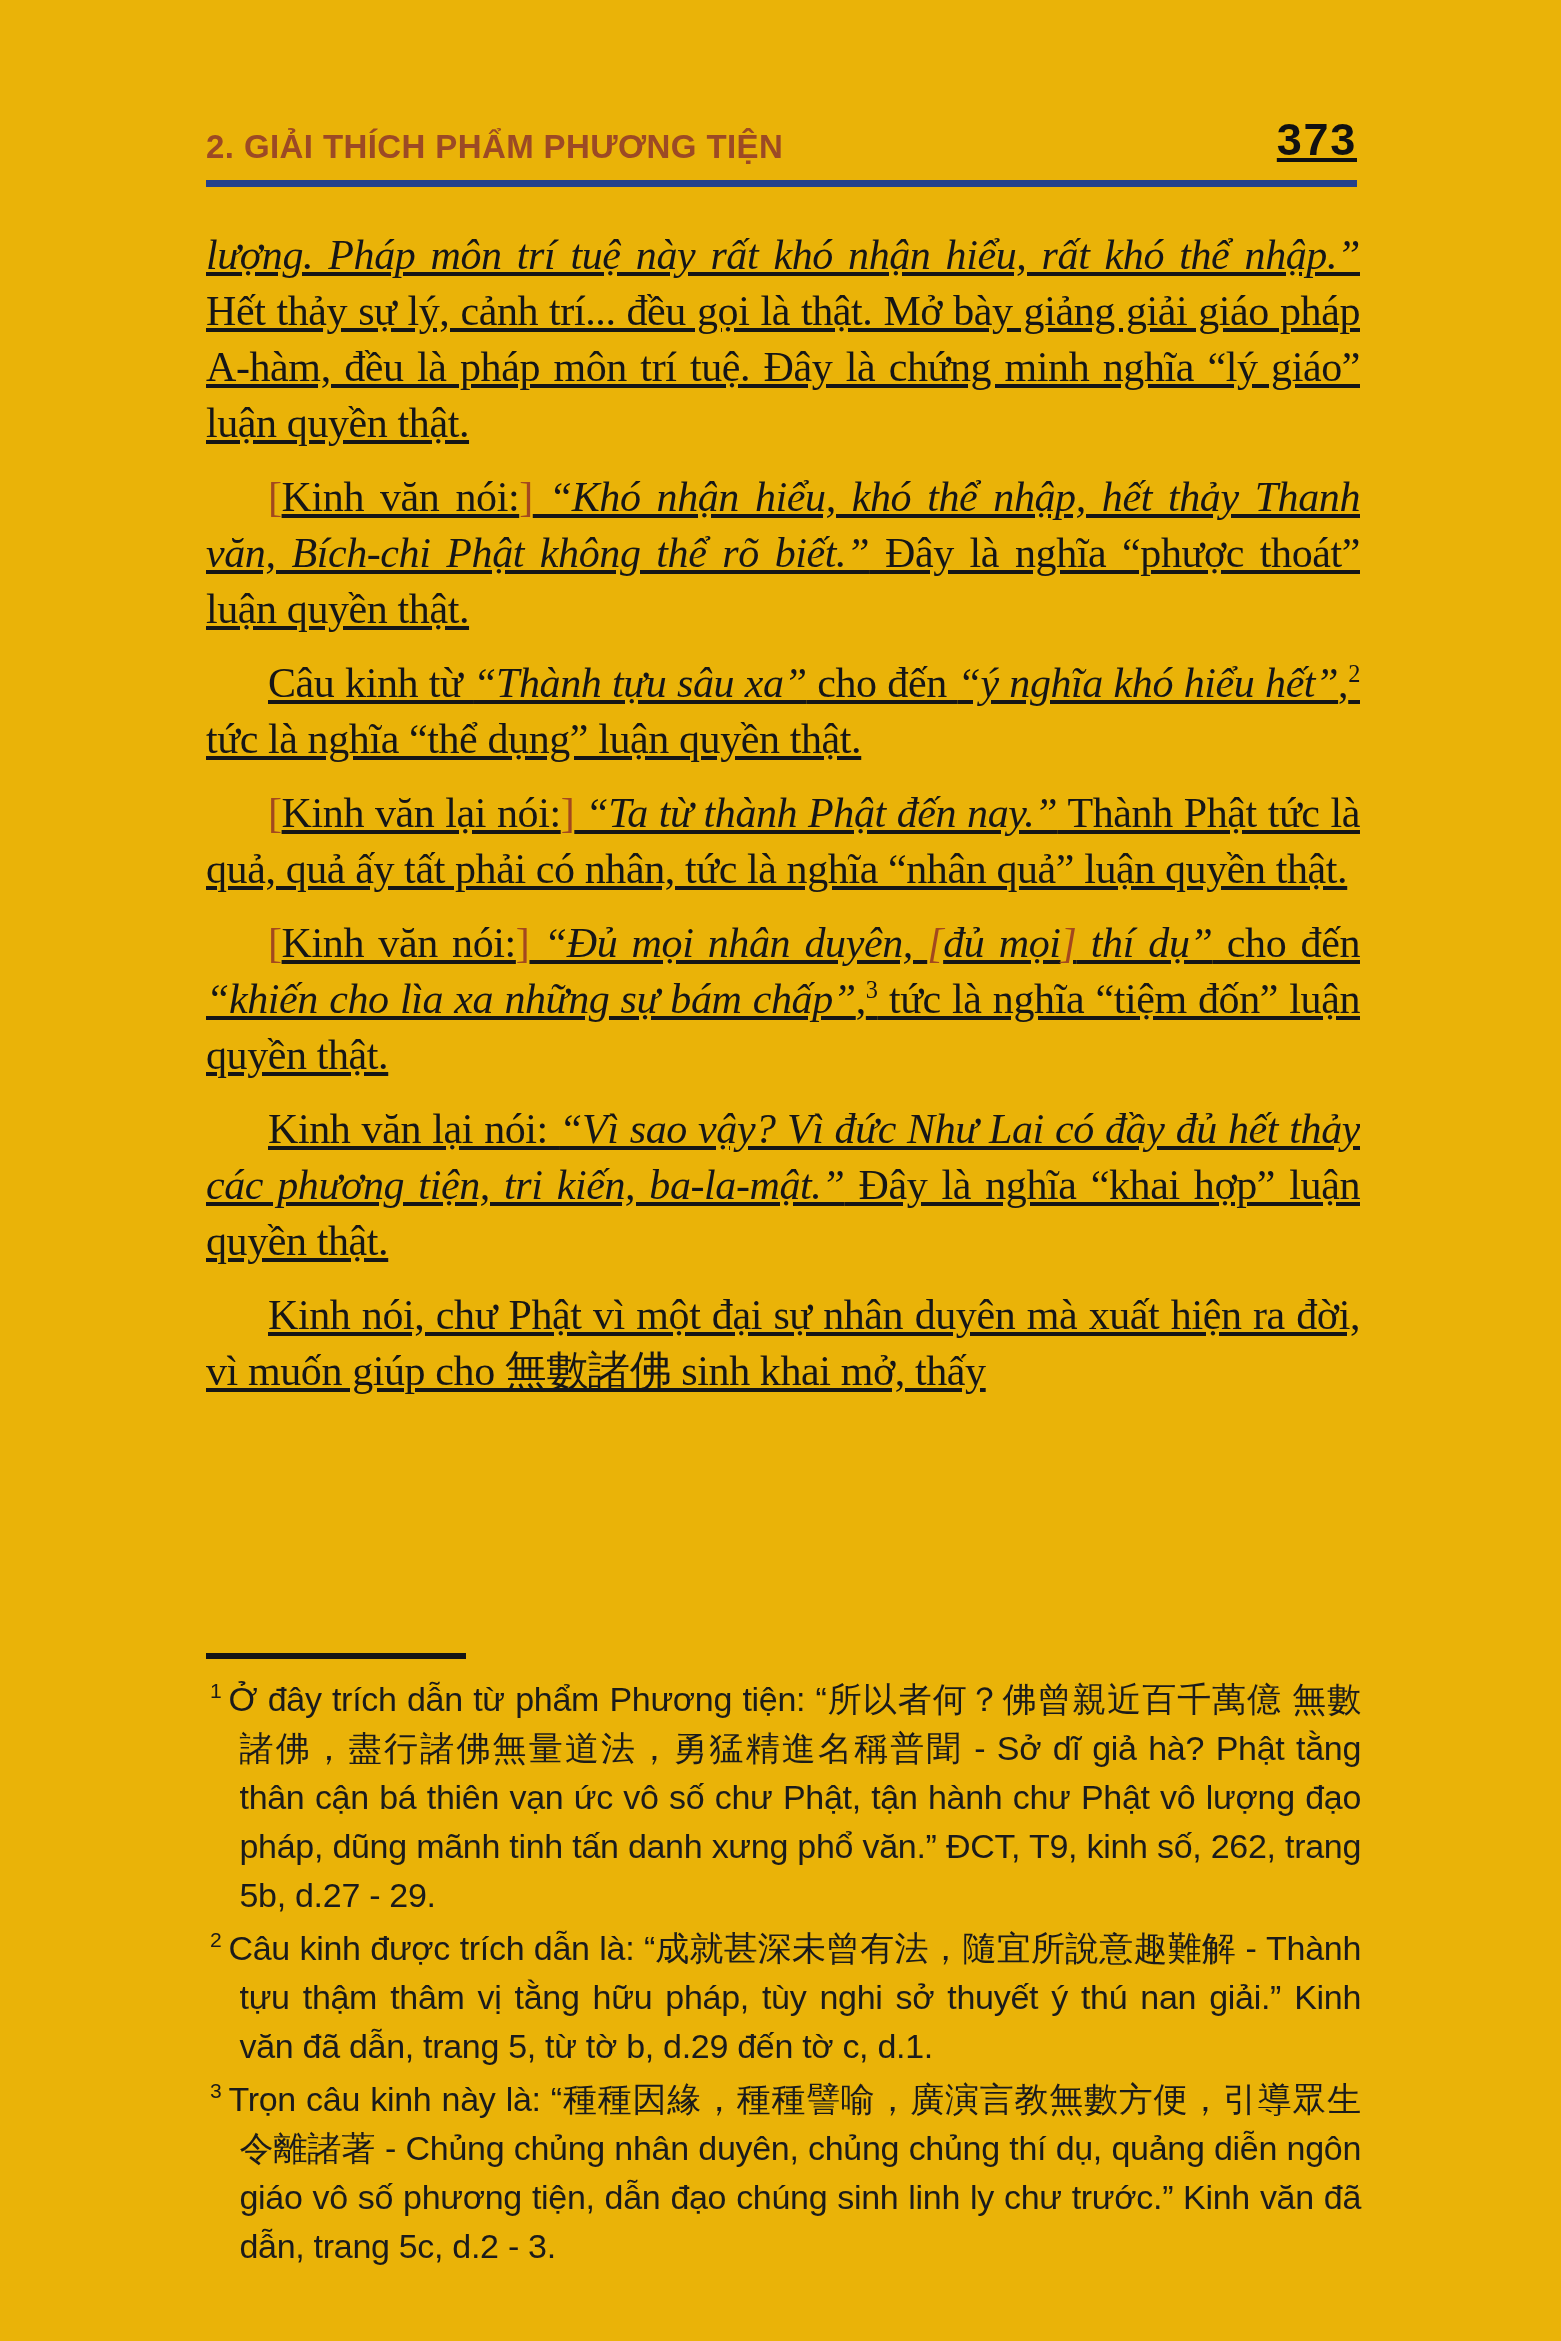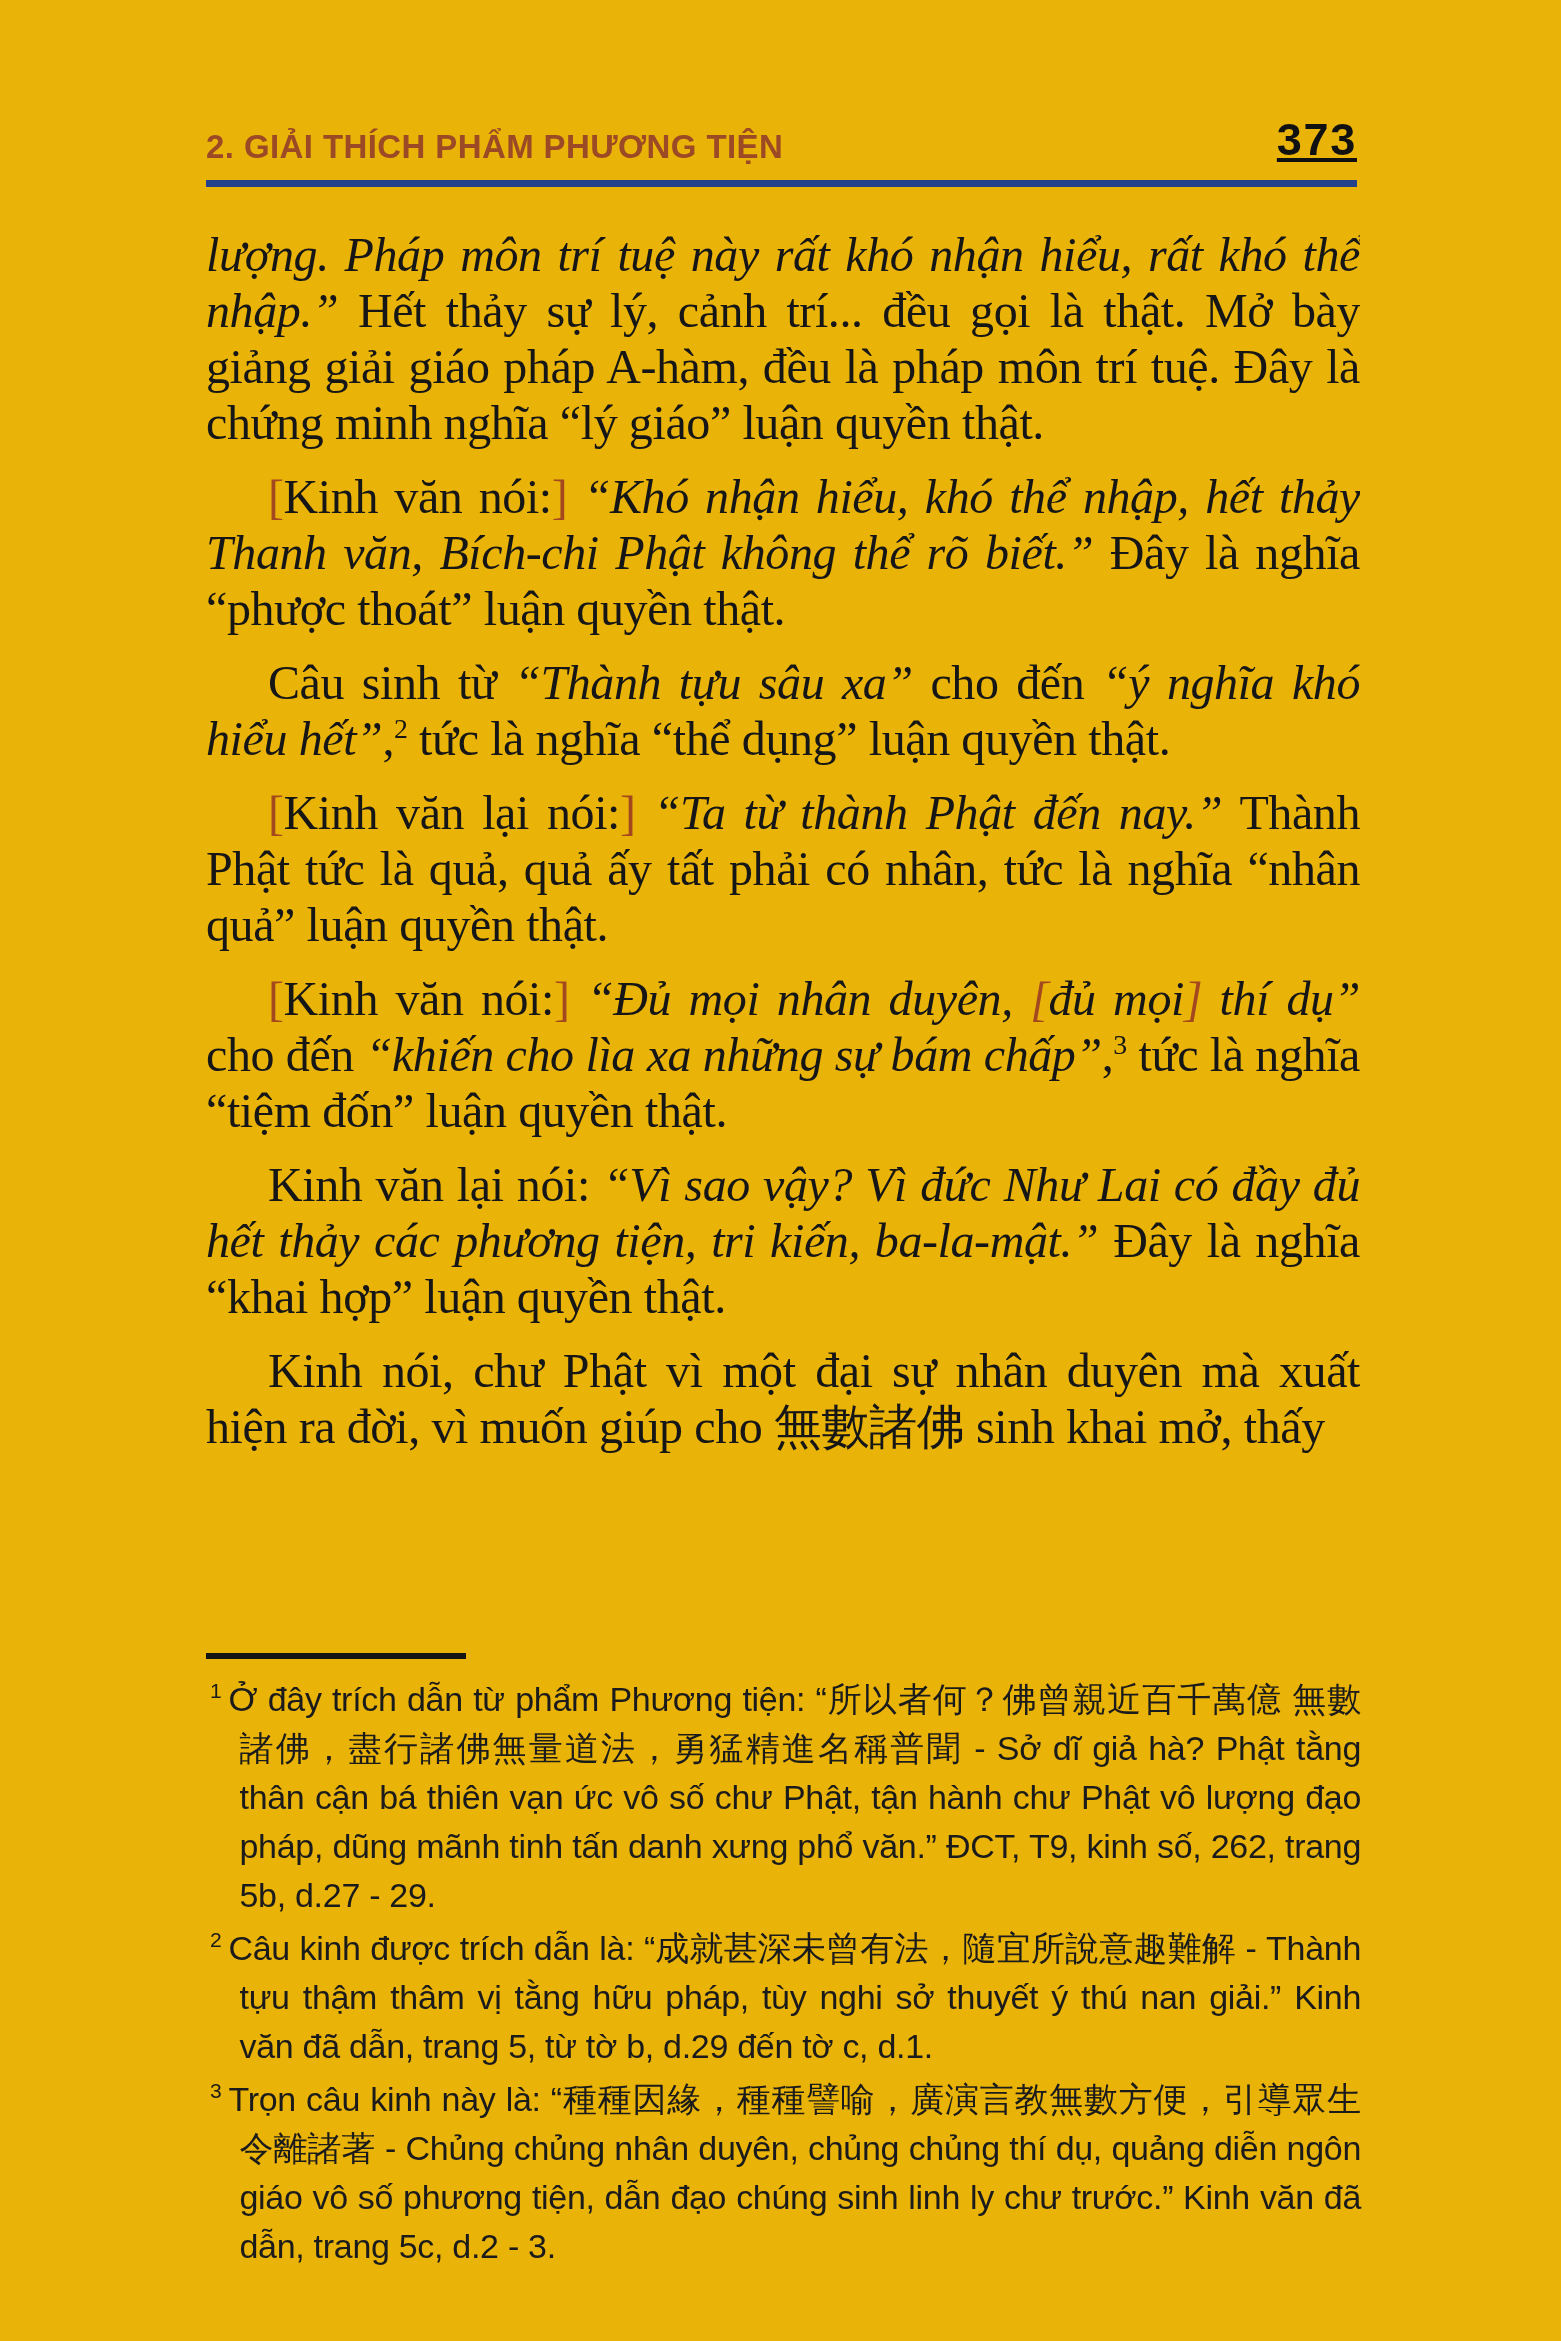--- a/index.html
+++ b/index.html
@@ -26,22 +26,23 @@
   .rhead .pagenum{
     font-family:"Liberation Sans","DejaVu Sans",sans-serif;
     font-weight:bold;font-size:45px;color:#111;
     letter-spacing:1.7px;
     text-decoration:underline;
   }
   
   .bodytext{
     position:absolute;left:206px;top:227px;width:1154px;height:1429px;
     overflow:hidden;
-    font-size:48px;line-height:56px;letter-spacing:-0.4px;
+    font-size:42px;line-height:56px;letter-spacing:-0.4px;
     text-align:justify;
+    text-decoration:underline;
   }
   .bodytext p{margin:0;}
   .bodytext p + p{margin-top:18px;}
   .bodytext p.ind{text-indent:62px;}
   .it{font-style:italic;}
   .bk{color:var(--bracket-brown,#a3481f);}
   sup{font-size:0.58em;line-height:0;vertical-align:super;}
   
   .footnotes{
     position:absolute;left:206px;top:1653px;width:1159px;
@@ -62,21 +63,21 @@
 <div class="page">
 
   <div class="rhead">
     <span class="title">2. GIẢI THÍCH PHẨM PHƯƠNG TIỆN</span>
     <span class="pagenum">373</span>
   </div>
 
   <div class="bodytext">
     <p><span class="it">lượng. Pháp môn trí tuệ này rất khó nhận hiểu, rất khó thể nhập.”</span><span> Hết thảy sự lý, cảnh trí... đều gọi là thật. Mở bày giảng giải giáo pháp A-hàm, đều là pháp môn trí tuệ. Đây là chứng minh nghĩa “lý giáo” luận quyền thật.</span></p>
     <p class="ind"><span class="bk">[</span><span>Kinh văn nói:</span><span class="bk">]</span><span class="it"> “Khó nhận hiểu, khó thể nhập, hết thảy Thanh văn, Bích-chi Phật không thể rõ biết.”</span><span> Đây là nghĩa “phược thoát” luận quyền thật.</span></p>
-    <p class="ind"><span>Câu sinh từ </span><span class="it">“Thành tựu sâu xa”</span><span> cho đến </span><span class="it">“ý nghĩa khó hiểu hết”</span><span>,</span><sup>2</sup><span> tức là nghĩa “thể dụng” luận quyền thật.</span></p>
+    <p class="ind"><span>Câu kinh từ </span><span class="it">“Thành tựu sâu xa”</span><span> cho đến </span><span class="it">“ý nghĩa khó hiểu hết”</span><span>,</span><sup>2</sup><span> tức là nghĩa “thể dụng” luận quyền thật.</span></p>
     <p class="ind"><span class="bk">[</span><span>Kinh văn lại nói:</span><span class="bk">]</span><span class="it"> “Ta từ thành Phật đến nay.”</span><span> Thành Phật tức là quả, quả ấy tất phải có nhân, tức là nghĩa “nhân quả” luận quyền thật.</span></p>
     <p class="ind"><span class="bk">[</span><span>Kinh văn nói:</span><span class="bk">]</span><span class="it"> “Đủ mọi nhân duyên, </span><span class="bk it">[</span><span class="it">đủ mọi</span><span class="bk it">]</span><span class="it"> thí dụ”</span><span> cho đến </span><span class="it">“khiến cho lìa xa những sự bám chấp”</span><span>,</span><sup>3</sup><span> tức là nghĩa “tiệm đốn” luận quyền thật.</span></p>
     <p class="ind"><span>Kinh văn lại nói: </span><span class="it">“Vì sao vậy? Vì đức Như Lai có đầy đủ hết thảy các phương tiện, tri kiến, ba-la-mật.”</span><span> Đây là nghĩa “khai hợp” luận quyền thật.</span></p>
     <p class="ind"><span>Kinh nói, chư Phật vì một đại sự nhân duyên mà xuất hiện ra đời, vì muốn giúp cho 無數諸佛 sinh khai mở, thấy</span></p>
   </div>
 
   <div class="footnotes">
     <div class="fn-divider"></div>
     <p class="fn">
       <sup class="fnm">1</sup><span>Ở đây trích dẫn từ phẩm Phương tiện: “所以者何？佛曾親近百千萬億 無數諸佛，盡行諸佛無量道法，勇猛精進名稱普聞 - Sở dĩ giả hà? Phật tằng thân cận bá thiên vạn ức vô số chư Phật, tận hành chư Phật vô lượng đạo pháp, dũng mãnh tinh tấn danh xưng phổ văn.” ĐCT, T9, kinh số, 262, trang 5b, d.27 - 29.</span>

